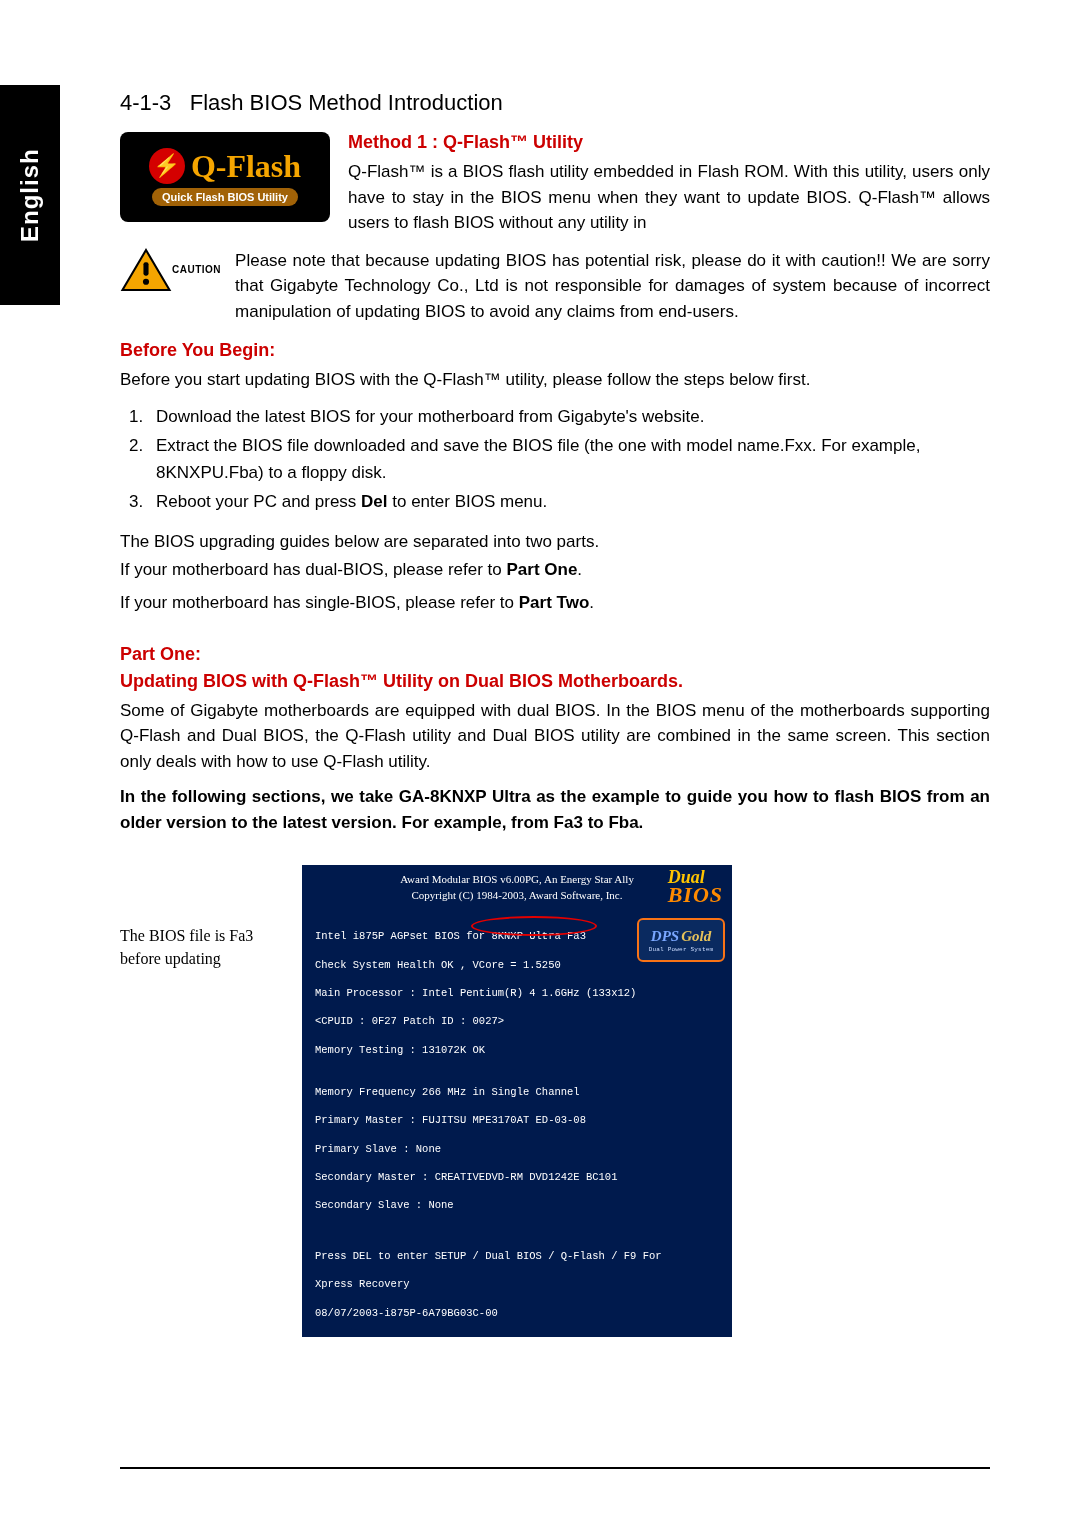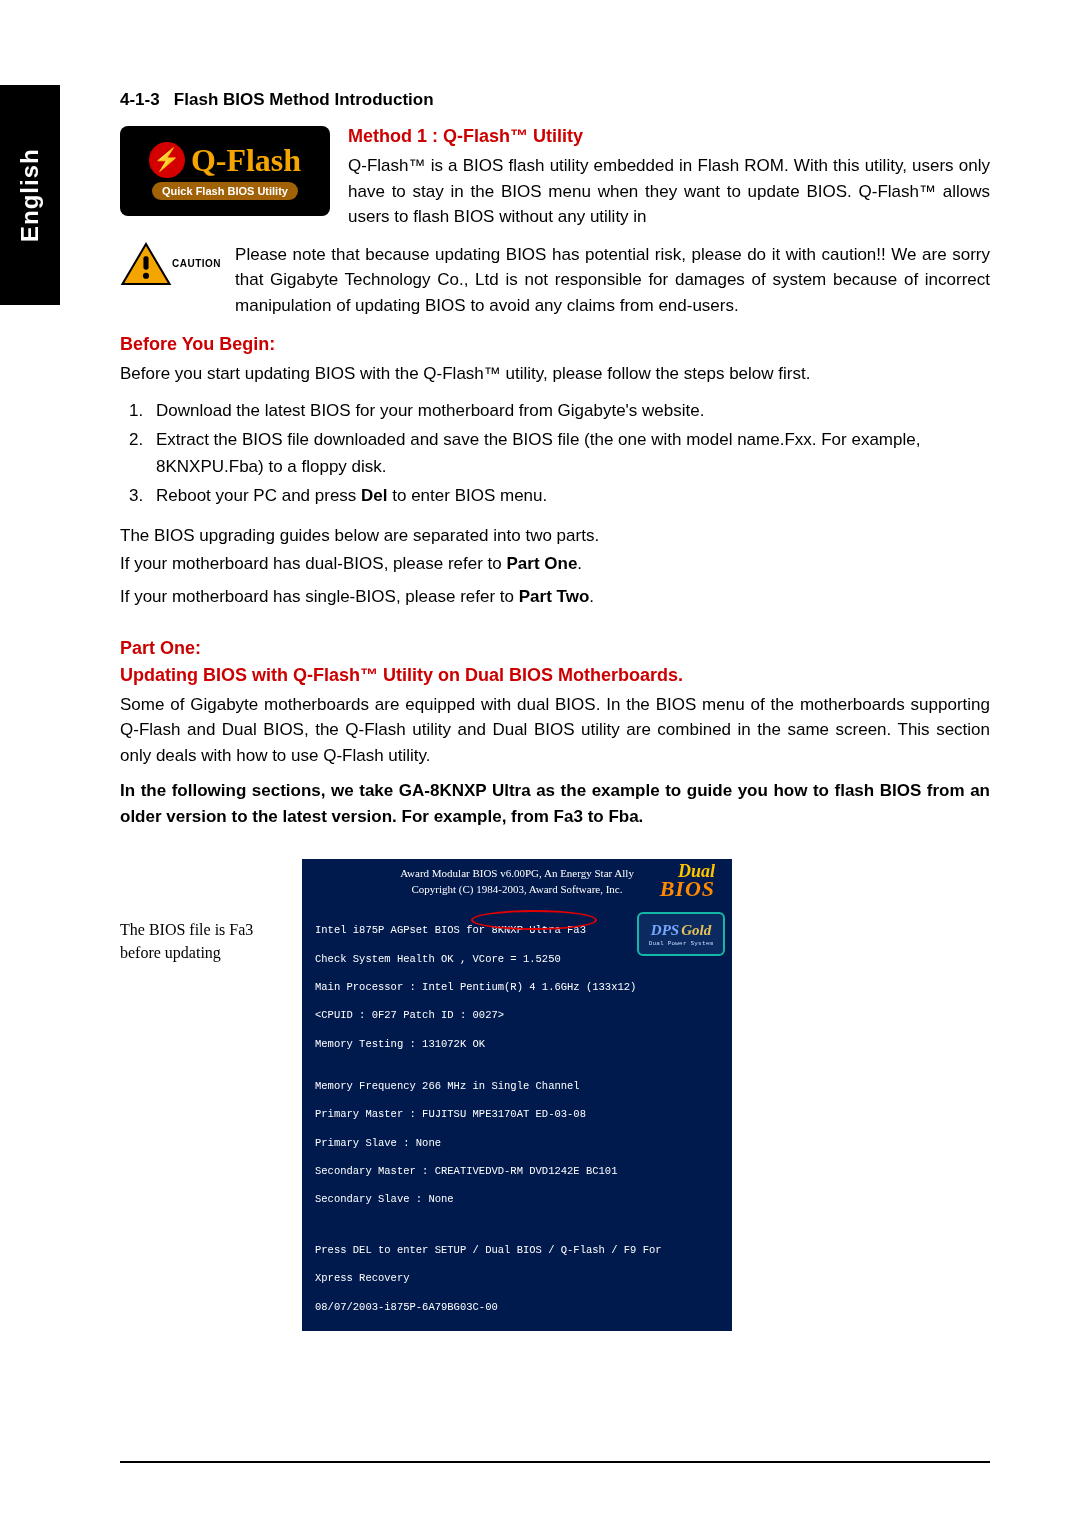--- a/index.html
+++ b/index.html
@@ -30,22 +30,22 @@
       writing-mode: vertical-rl;
       transform: rotate(180deg);
       font-weight: bold;
       font-size: 24px;
       letter-spacing: 1px;
     }
     .content {
       margin-left: 30px;
     }
     h2.section-title {
-      font-size: 17px;
-      font-weight: bold;
+      font-size: 22px;
+      font-weight: normal;
       margin-bottom: 16px;
     }
     h3.method-title {
       color: #c00;
       font-weight: bold;
       font-size: 18px;
       margin-bottom: 6px;
     }
     h3.red-sub {
       color: #c00;
@@ -166,35 +166,34 @@
     .bios-body {
       padding: 4px 12px 0 12px;
       white-space: pre-line;
     }
     .bios-foot {
       padding: 22px 12px 6px 12px;
       white-space: pre-line;
     }
     .dual-bios-badge {
       position: absolute;
-      top: 4px; right: 16px;
+      top: 4px; right: 8px;
       font-family: Georgia, serif;
       font-style: italic;
       font-weight: bold;
       font-size: 18px;
       line-height: 0.85;
-      text-align: right;
     }
     .dual-bios-badge .d1 { color: #ffc400; }
     .dual-bios-badge .d2 { color: #ff8a00; font-size: 22px; letter-spacing: 1px; }
     .dps-badge {
       position: absolute;
       top: 52px; right: 6px;
       width: 88px; height: 44px;
-      border: 2px solid #14b8a6;
+      border: 2px solid #f97316;
       border-radius: 6px;
       background: #0a2a60;
       display: flex;
       flex-direction: column;
       align-items: center;
       justify-content: center;
     }
     .dps-badge .g { font-family: Georgia, serif; font-weight: bold; font-style: italic; color: #7aa7ff; font-size: 15px; }
     .dps-badge .g2 { color: #e6c25a; font-size: 15px; font-family: Georgia, serif; font-weight: bold; font-style: italic; margin-left: 2px;}
     .dps-badge .s { color: #cbdcff; font-size: 6px; letter-spacing: 0.2px; }

